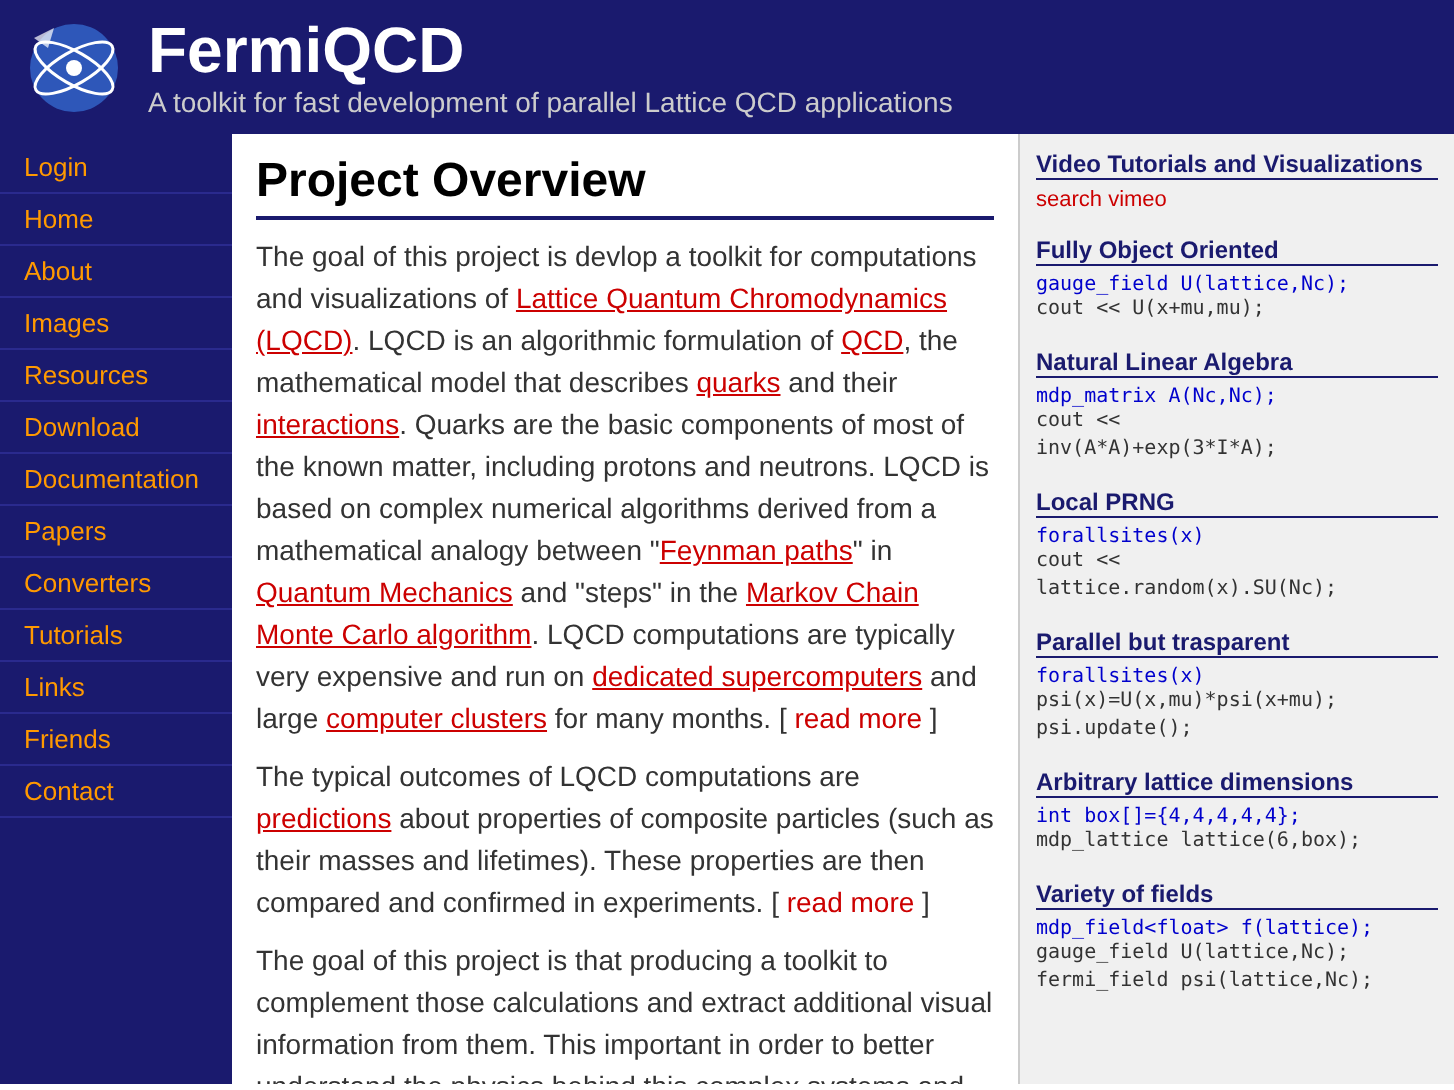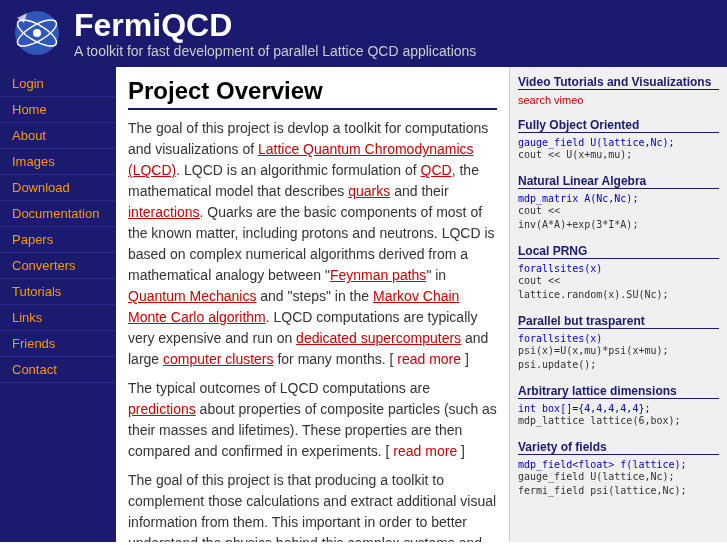--- a/index.html
+++ b/index.html
@@ -1,19 +1,19 @@
 <!DOCTYPE html>
 <html><head>
   <meta charset="utf-8">
   <style>
     * { margin: 0; padding: 0; box-sizing: border-box; }
     body { font-family: Arial, sans-serif; font-size: 12px; background: #fff; width: 727px; min-height: 545px; overflow: hidden; }
 
     
-    #header { background: #1a1a6e; padding: 8px 12px; display: flex; gap: 12px; }
+    #header { background: #1a1a6e; padding: 8px 12px; display: flex; align-items: center; gap: 12px; }
     #header-icon { width: 50px; height: 50px; }
     #header-text { color: #fff; }
     #header-title { font-size: 32px; font-weight: bold; color: #fff; line-height: 1.1; }
     #header-subtitle { font-size: 14px; color: #ccc; }
 
     
     #main-layout { display: flex; height: calc(545px - 70px); }
 
     
     #sidebar { width: 116px; background: #1a1a6e; padding: 4px 0; flex-shrink: 0; }
@@ -60,20 +60,21 @@
   </div>
 </div>
 
 <div id="main-layout">
 
   <nav id="sidebar">
   <a class="sidebar-item">Login</a>
       <a class="sidebar-item">Home</a>
       <a class="sidebar-item">About</a>
       <a class="sidebar-item">Images</a>
+      <a class="sidebar-item">Resources</a>
       <a class="sidebar-item">Download</a>
       <a class="sidebar-item">Documentation</a>
       <a class="sidebar-item">Papers</a>
       <a class="sidebar-item">Converters</a>
       <a class="sidebar-item">Tutorials</a>
       <a class="sidebar-item">Links</a>
       <a class="sidebar-item">Friends</a>
       <a class="sidebar-item">Contact</a>
     </nav>
 

